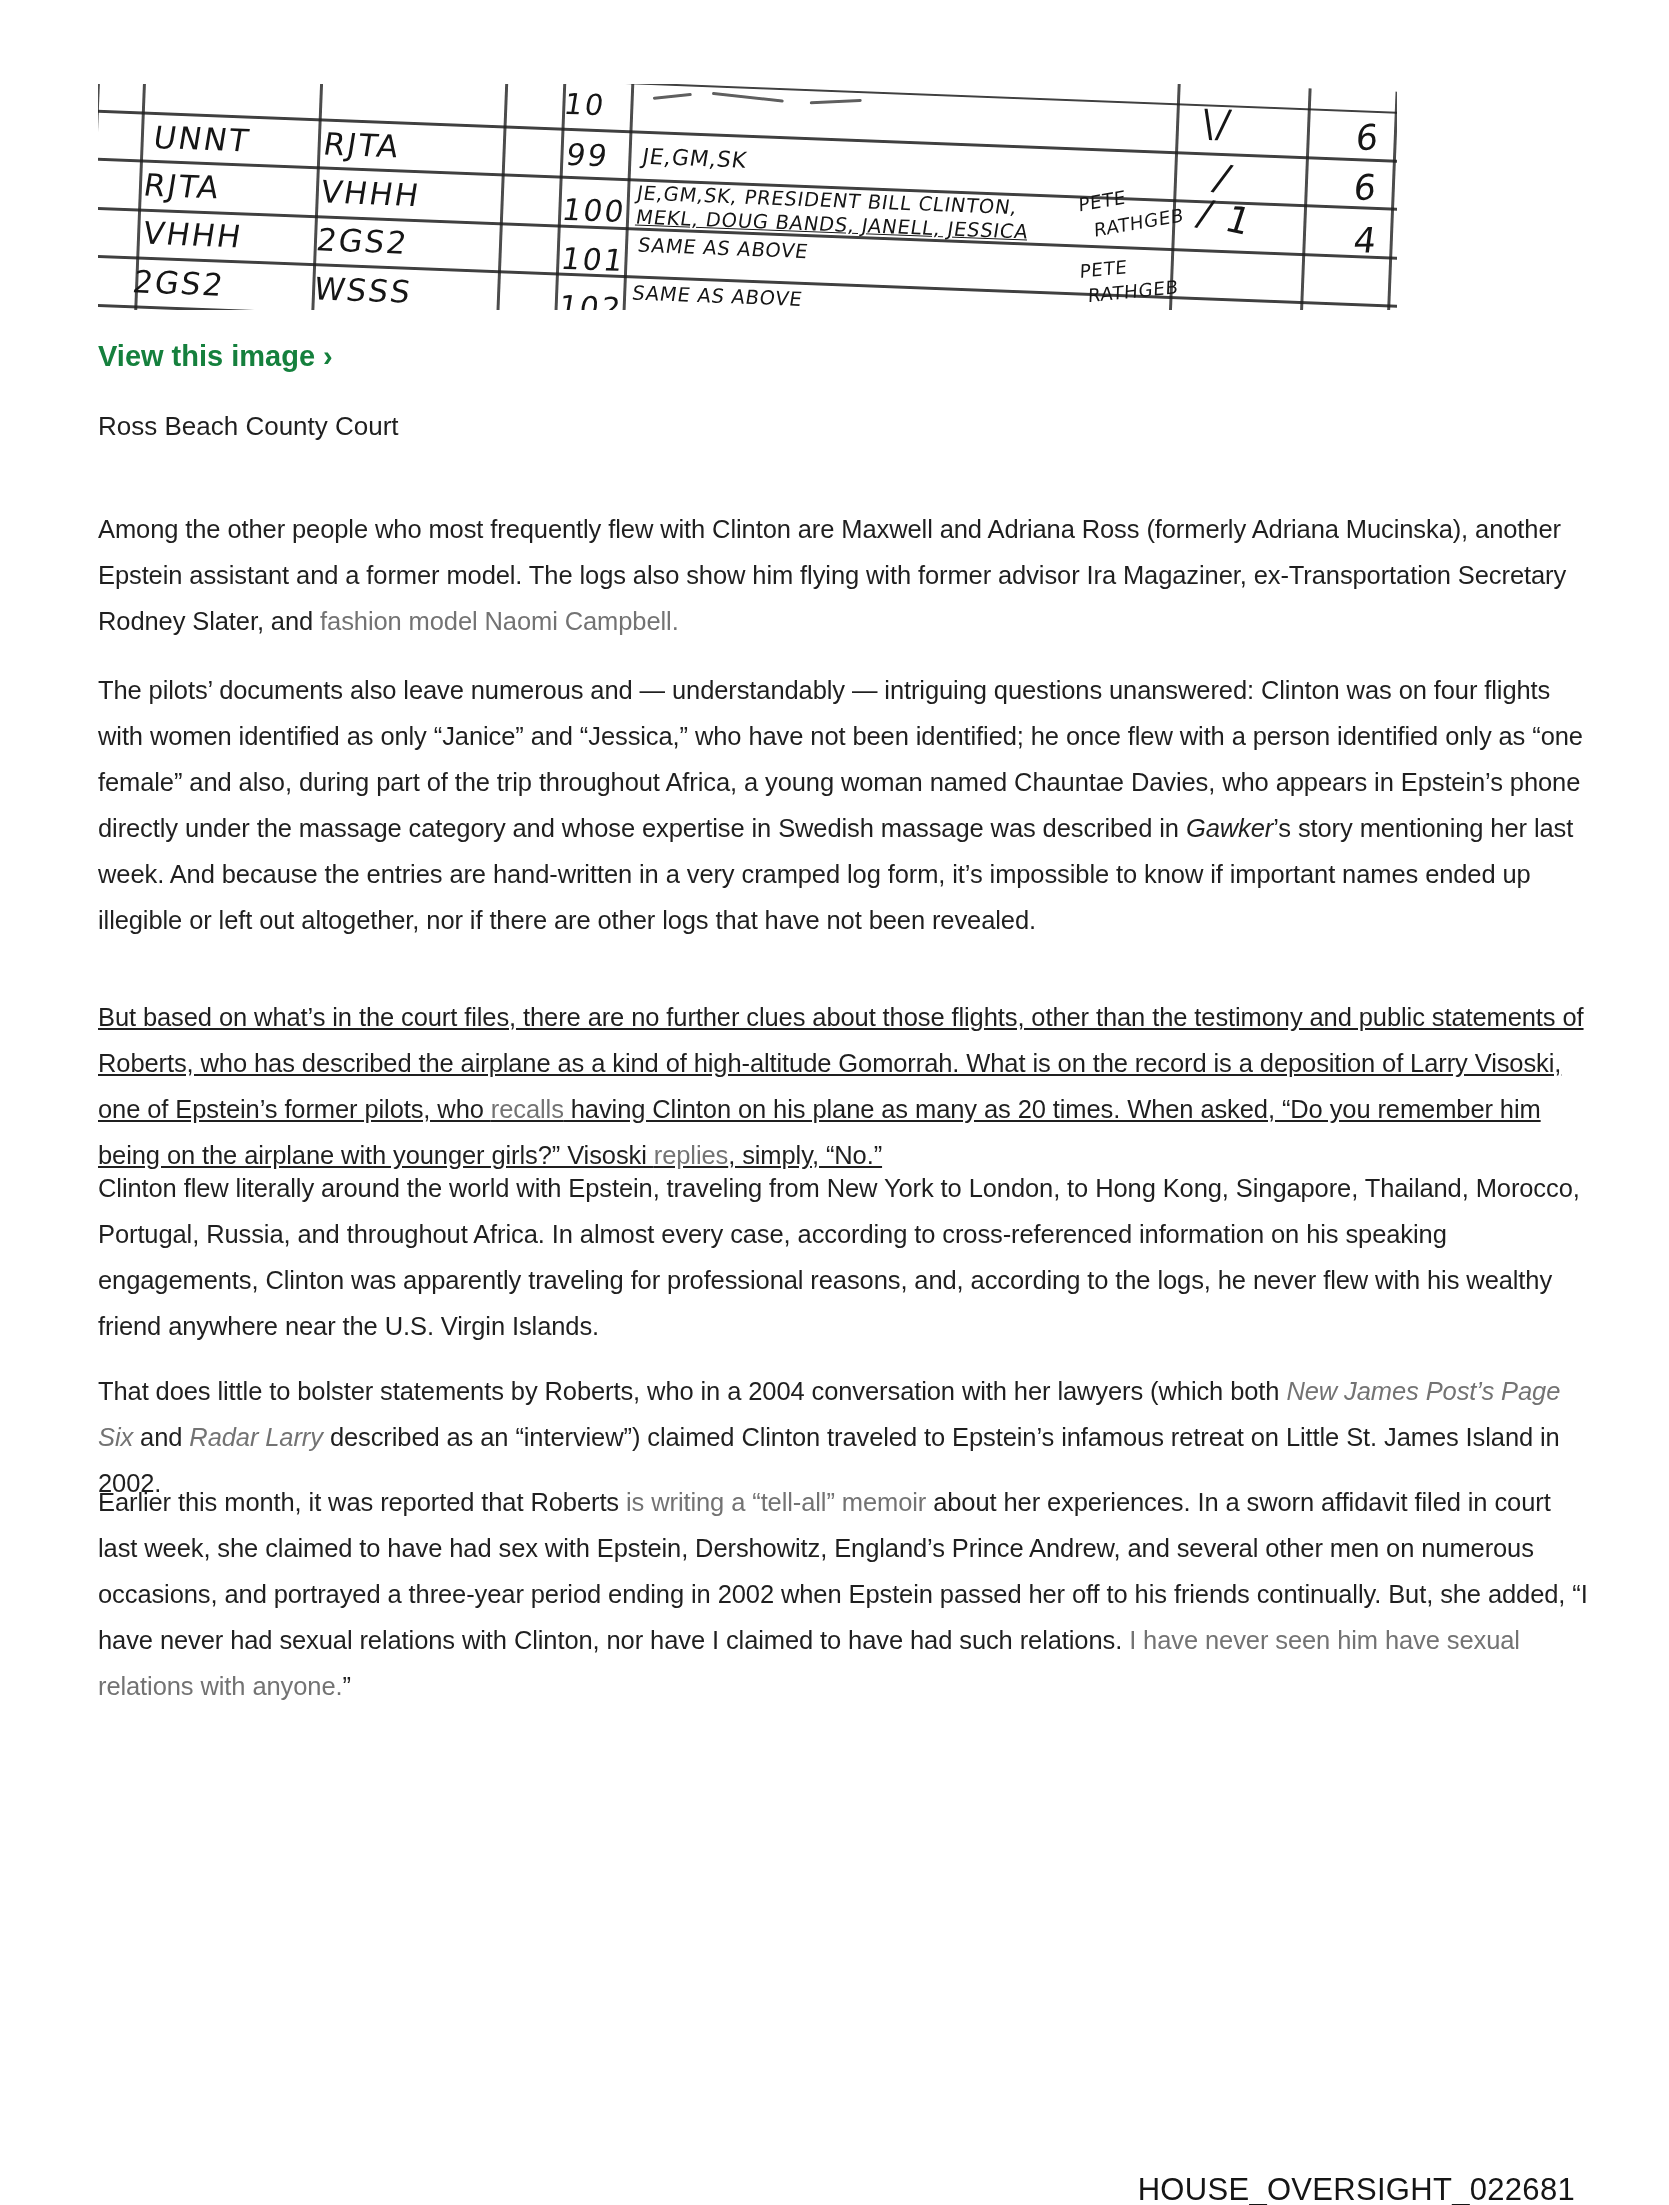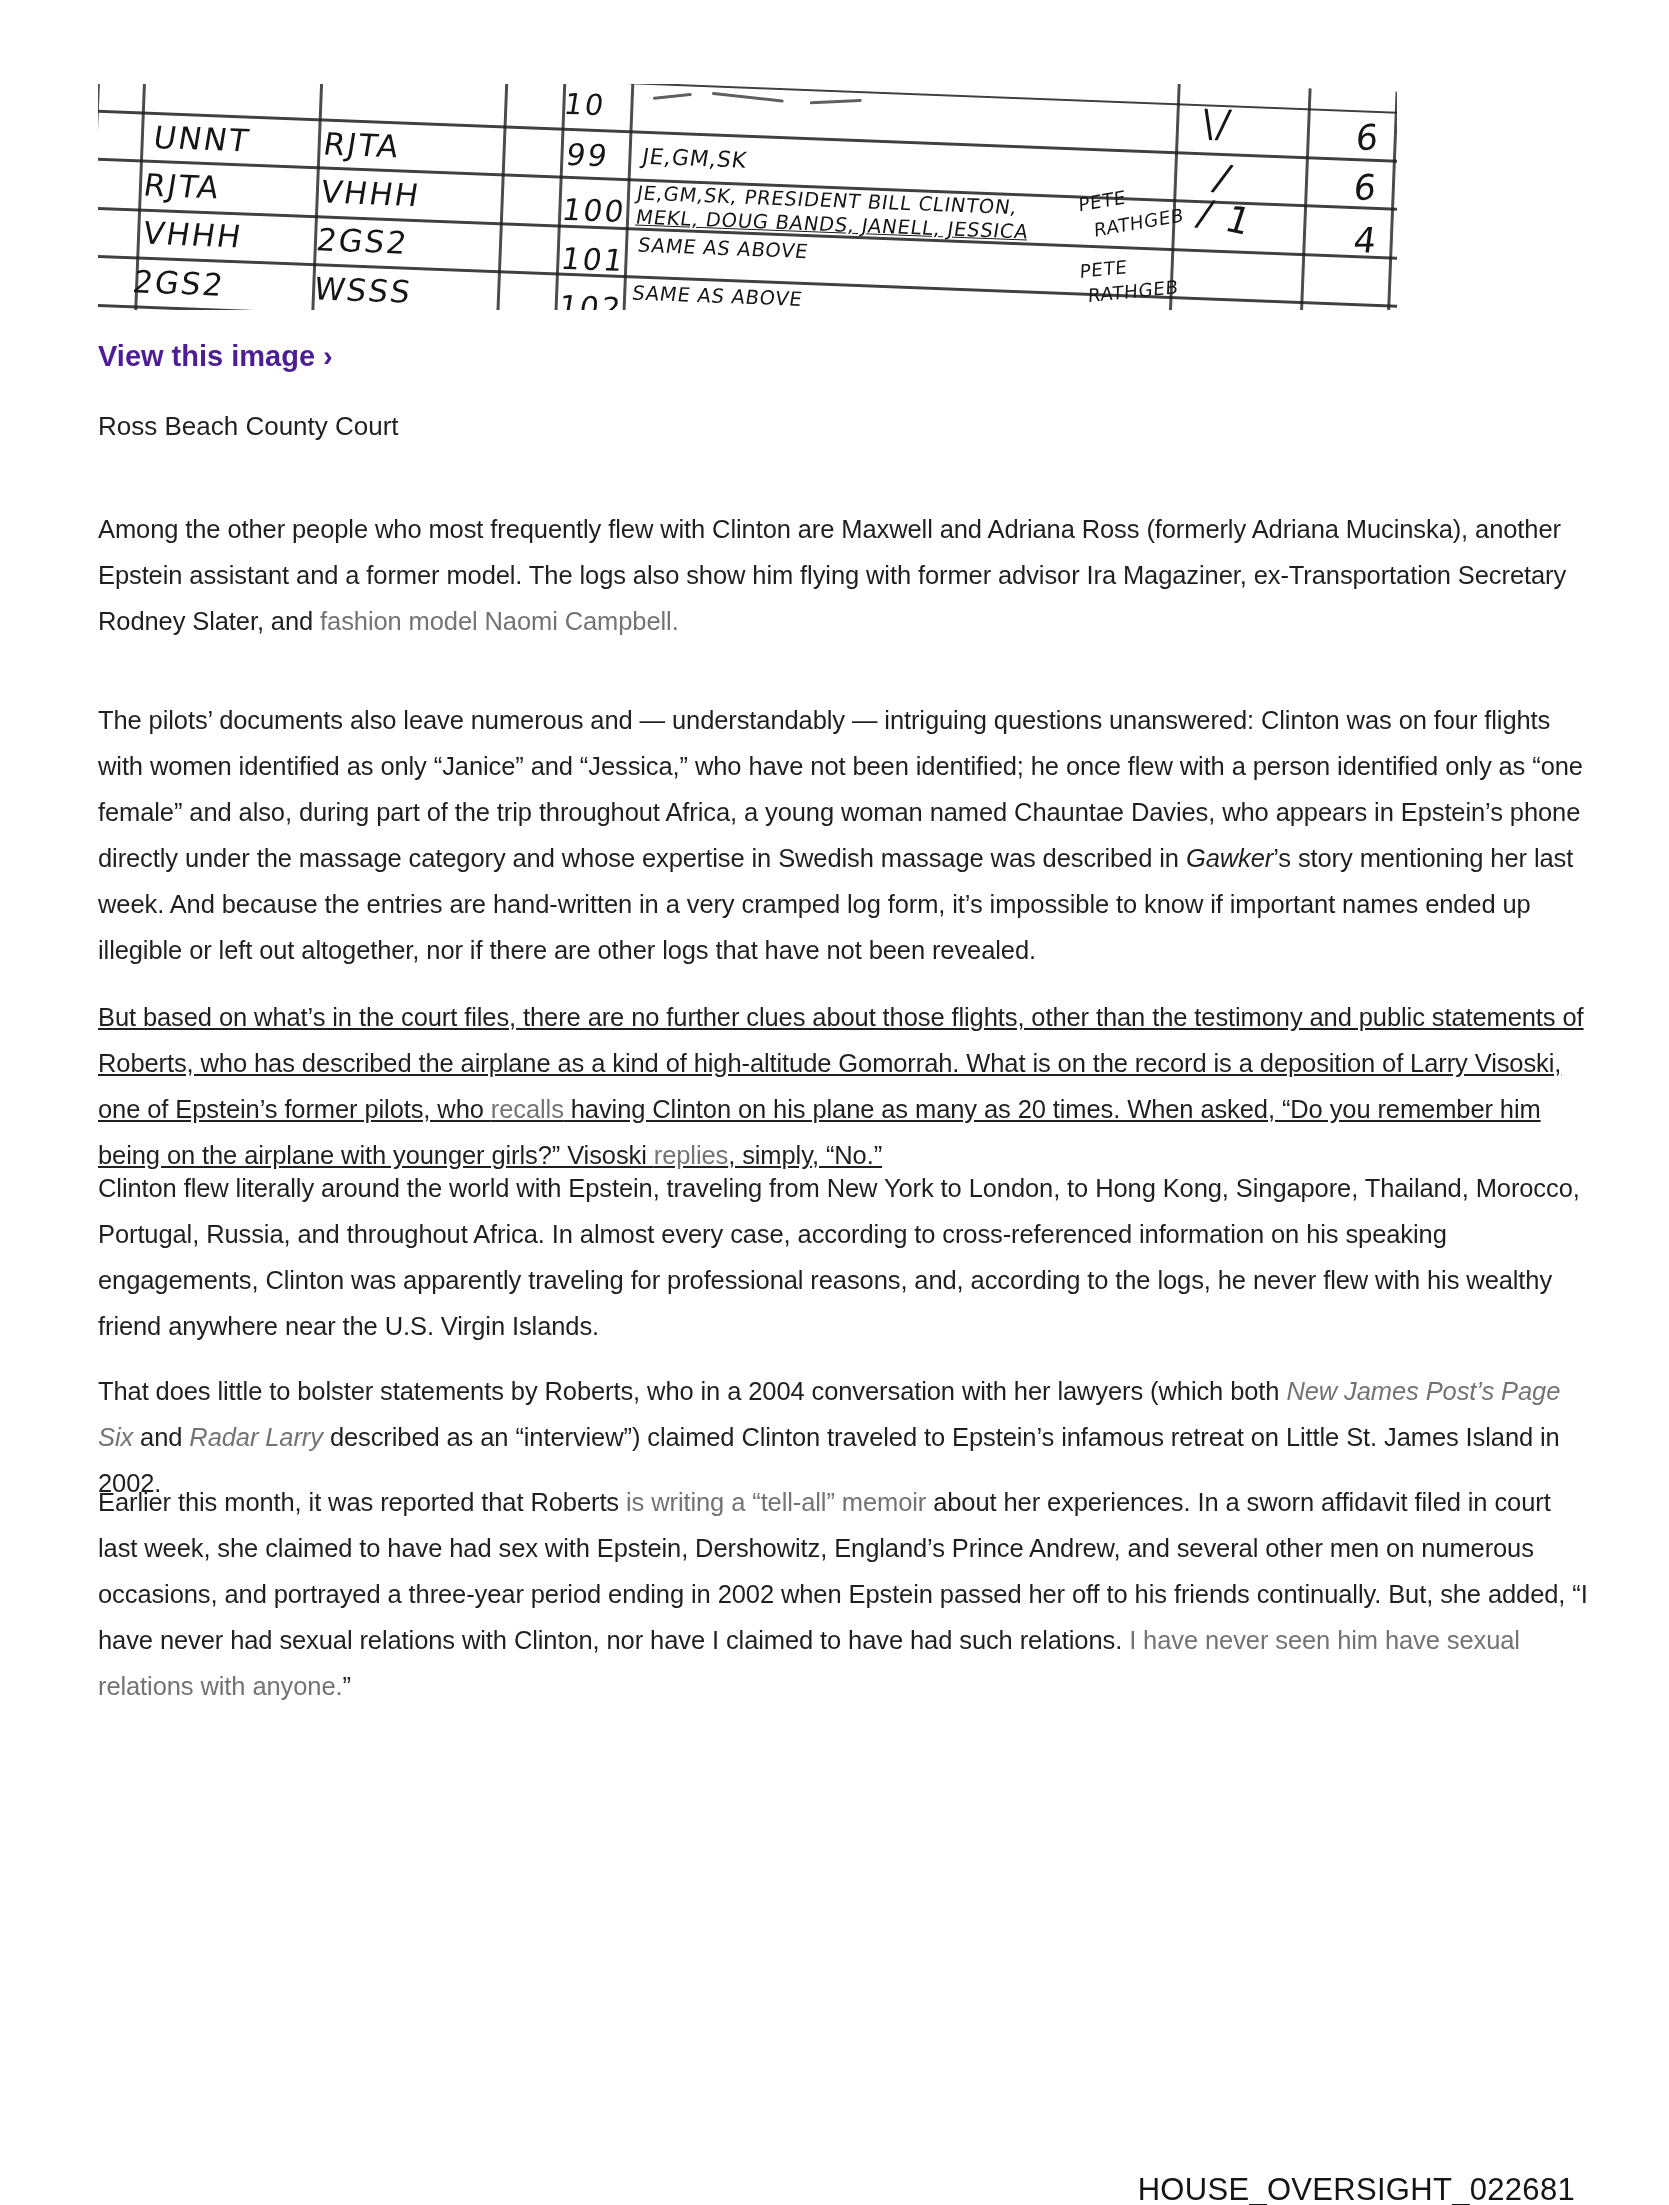--- a/index.html
+++ b/index.html
@@ -13,25 +13,25 @@
               transform:rotate(2.2deg);transform-origin:39px 0;}
   .vline{position:absolute;top:-13px;width:2.6px;height:314px;background:rgba(40,40,40,.82);}
   .hline{position:absolute;left:0px;width:1401px;height:2.6px;background:rgba(35,35,35,.85);}
   .hw{position:absolute;font-family:"DejaVu Sans",sans-serif;color:#1c1c1c;
       white-space:nowrap;transform:skewX(-7deg);letter-spacing:2px;}
   .hw2{letter-spacing:0.7px;}
   .scrib{position:absolute;height:3.3px;background:rgba(30,30,30,.7);border-radius:2px;}
 
   
   .view-link{position:absolute;left:98px;top:340px;font-size:29px;font-weight:bold;
-             color:#4c1d95;cursor:pointer;text-decoration:none;}
+             color:#15803d;cursor:pointer;text-decoration:none;}
   .caption{position:absolute;left:98px;top:411px;font-size:26px;color:#1f1f1f;}
   .para{position:absolute;left:98px;width:1496px;font-size:25.5px;line-height:46px;
         letter-spacing:-0.1px;color:#1f1f1f;}
-  .p1{top:480px;} .p2{top:671px;} .p3{top:968px;text-decoration:underline;}
+  .p1{top:480px;} .p2{top:641px;} .p3{top:968px;text-decoration:underline;}
   .p4{top:1139px;} .p5{top:1342px;} .p6{top:1453px;}
   .link{color:#737373;cursor:pointer;}
   .it{font-style:italic;}
   .footer-id{position:absolute;top:2160px;right:94px;font-size:31px;color:#151515;
              letter-spacing:0.3px;margin-top:12px;}
 </style>
 </head>
 <body>
 
 <div class="page">

